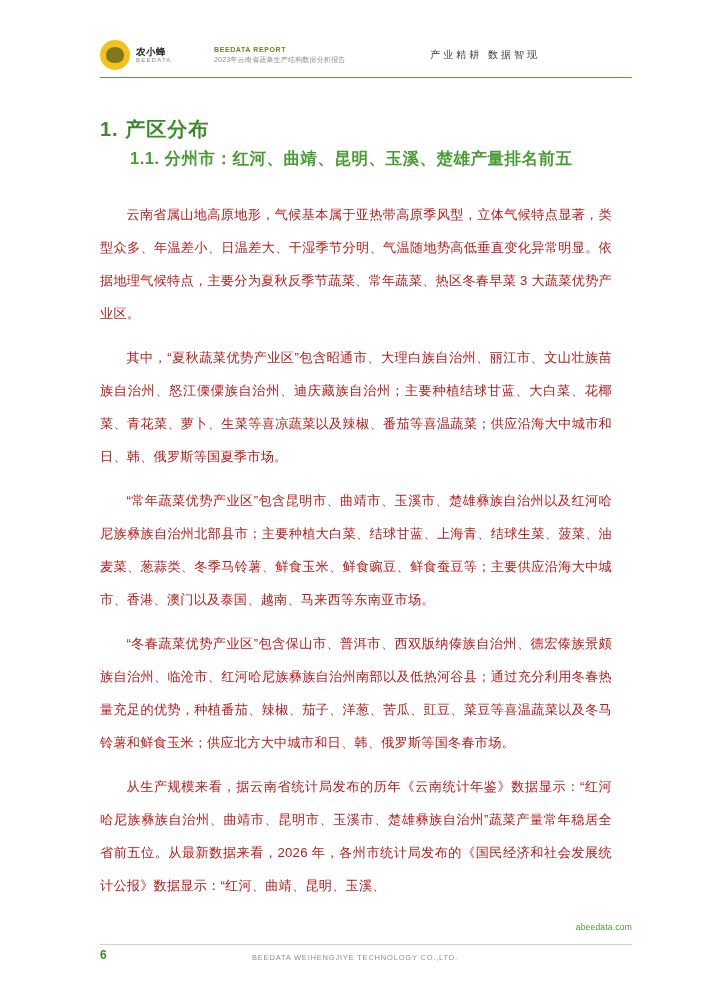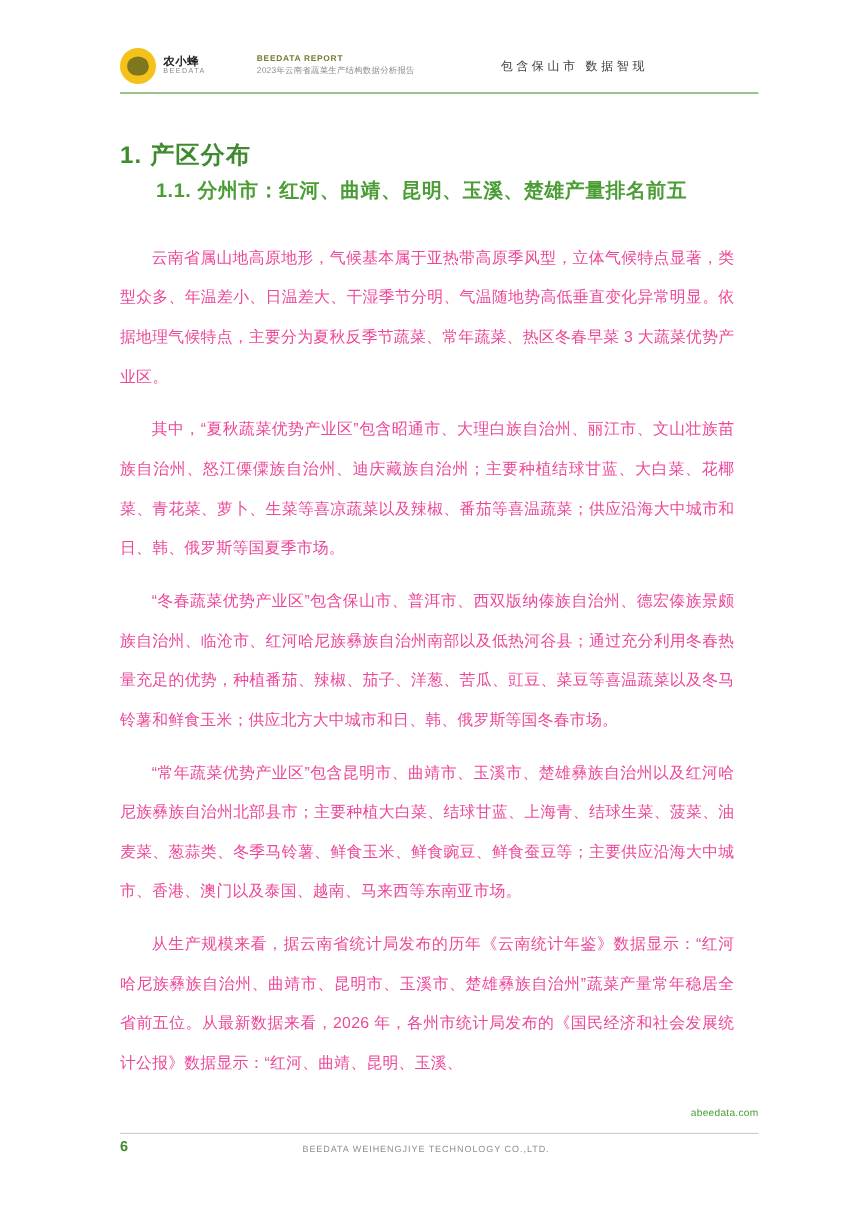--- a/index.html
+++ b/index.html
@@ -129,21 +129,21 @@
   
   .content {
     position: absolute;
     left: 100px;
     top: 198px;
     width: 512px;
   }
   .para {
     font-size: 13.2px;
     line-height: 33px;
-    color: #ec4899;
+    color: #b91c1c;
     text-align: justify;
     text-justify: inter-ideograph;
     margin: 0 0 11px 0;
     text-indent: 2em;
     letter-spacing: .2px;
   }
 
   
   .footer-rule {
     position: absolute;
@@ -190,32 +190,32 @@
       <div class="logo-badge"></div>
       <div class="logo-text">
         <div class="logo-cn">农小蜂</div>
         <div class="logo-en">BEEDATA</div>
       </div>
     </div>
     <div class="header-mid">
       <div class="line1">BEEDATA REPORT</div>
       <div class="line2">2023年云南省蔬菜生产结构数据分析报告</div>
     </div>
-    <div class="header-right">包含保山市  数据智现</div>
+    <div class="header-right">产业精耕  数据智现</div>
   </div>
   <div class="header-rule"></div>
 
   <div class="h1">1. 产区分布</div>
   <div class="h2">1.1. 分州市：红河、曲靖、昆明、玉溪、楚雄产量排名前五</div>
 
   <div class="content">
     <p class="para">云南省属山地高原地形，气候基本属于亚热带高原季风型，立体气候特点显著，类型众多、年温差小、日温差大、干湿季节分明、气温随地势高低垂直变化异常明显。依据地理气候特点，主要分为夏秋反季节蔬菜、常年蔬菜、热区冬春早菜 3 大蔬菜优势产业区。</p>
     <p class="para">其中，“夏秋蔬菜优势产业区”包含昭通市、大理白族自治州、丽江市、文山壮族苗族自治州、怒江傈僳族自治州、迪庆藏族自治州；主要种植结球甘蓝、大白菜、花椰菜、青花菜、萝卜、生菜等喜凉蔬菜以及辣椒、番茄等喜温蔬菜；供应沿海大中城市和日、韩、俄罗斯等国夏季市场。</p>
+    <p class="para">“常年蔬菜优势产业区”包含昆明市、曲靖市、玉溪市、楚雄彝族自治州以及红河哈尼族彝族自治州北部县市；主要种植大白菜、结球甘蓝、上海青、结球生菜、菠菜、油麦菜、葱蒜类、冬季马铃薯、鲜食玉米、鲜食豌豆、鲜食蚕豆等；主要供应沿海大中城市、香港、澳门以及泰国、越南、马来西等东南亚市场。</p>
     <p class="para">“冬春蔬菜优势产业区”包含保山市、普洱市、西双版纳傣族自治州、德宏傣族景颇族自治州、临沧市、红河哈尼族彝族自治州南部以及低热河谷县；通过充分利用冬春热量充足的优势，种植番茄、辣椒、茄子、洋葱、苦瓜、豇豆、菜豆等喜温蔬菜以及冬马铃薯和鲜食玉米；供应北方大中城市和日、韩、俄罗斯等国冬春市场。</p>
-    <p class="para">“常年蔬菜优势产业区”包含昆明市、曲靖市、玉溪市、楚雄彝族自治州以及红河哈尼族彝族自治州北部县市；主要种植大白菜、结球甘蓝、上海青、结球生菜、菠菜、油麦菜、葱蒜类、冬季马铃薯、鲜食玉米、鲜食豌豆、鲜食蚕豆等；主要供应沿海大中城市、香港、澳门以及泰国、越南、马来西等东南亚市场。</p>
     <p class="para">从生产规模来看，据云南省统计局发布的历年《云南统计年鉴》数据显示：“红河哈尼族彝族自治州、曲靖市、昆明市、玉溪市、楚雄彝族自治州”蔬菜产量常年稳居全省前五位。从最新数据来看，2026 年，各州市统计局发布的《国民经济和社会发展统计公报》数据显示：“红河、曲靖、昆明、玉溪、</p>
   </div>
 
   <div class="footer-rule"></div>
   <div class="page-num">6</div>
   <div class="footer-center">BEEDATA WEIHENGJIYE TECHNOLOGY CO.,LTD.</div>
   <div class="footer-right">abeedata.com</div>
 
 </div>
 

